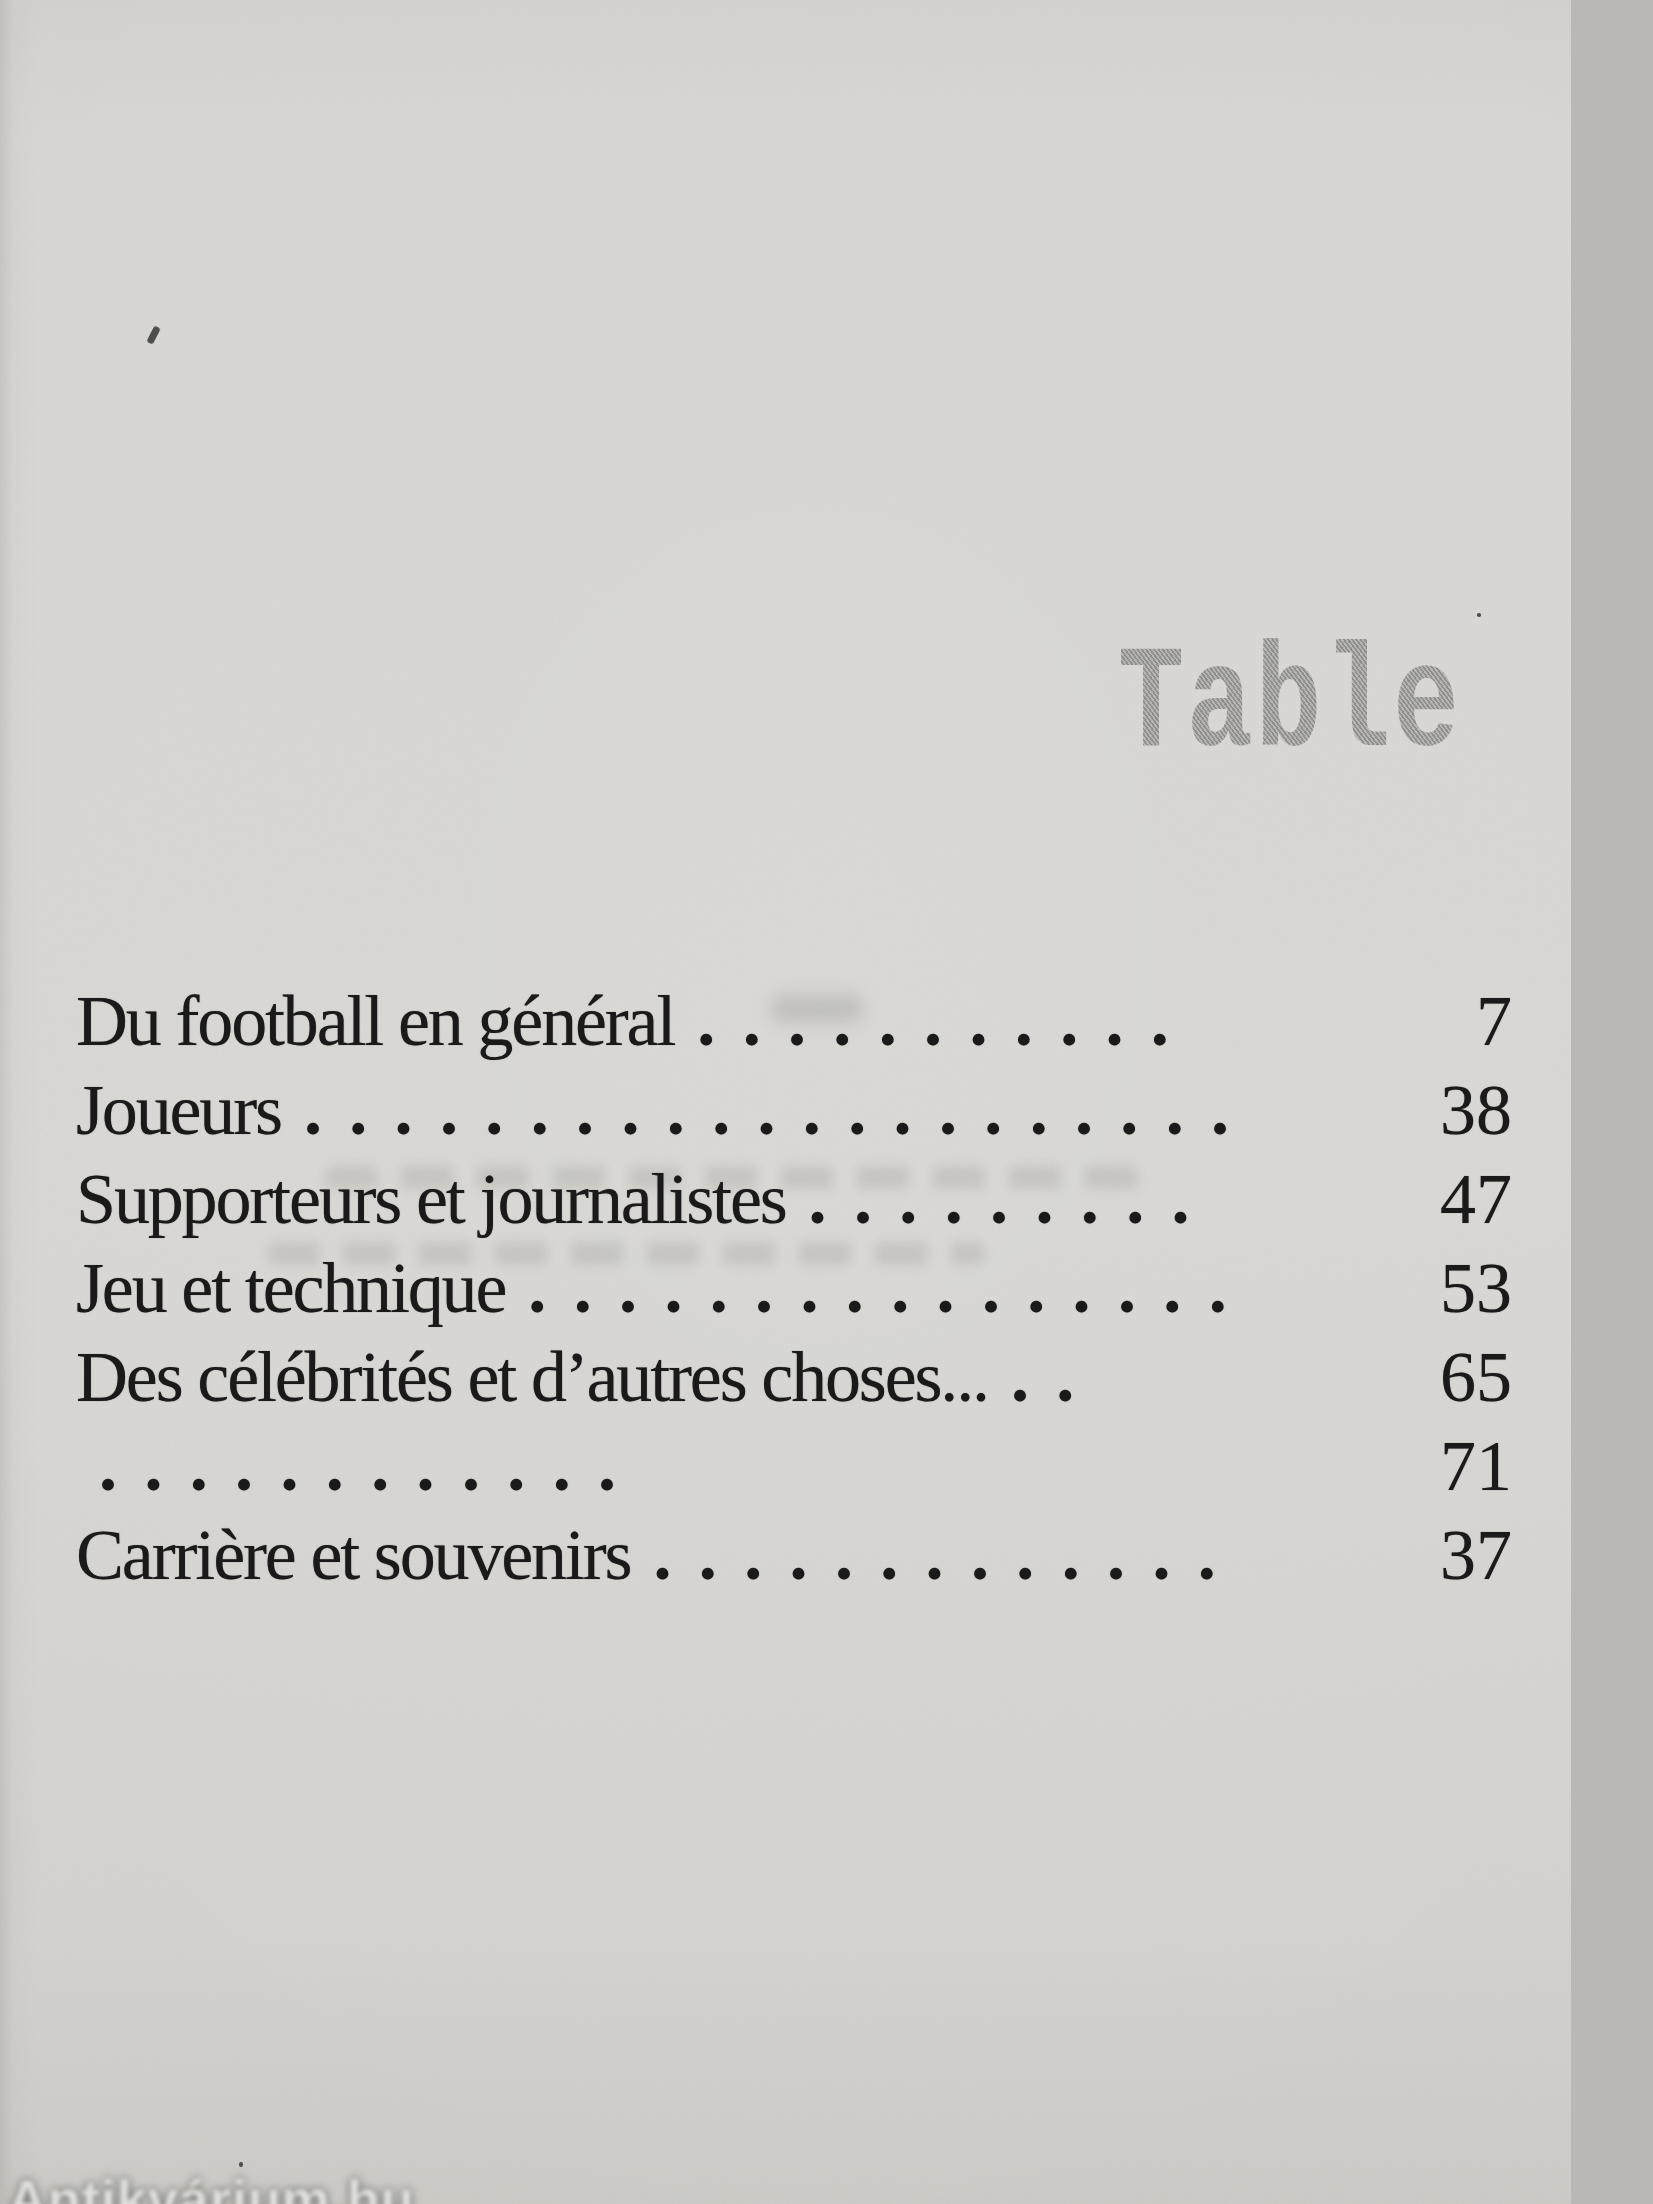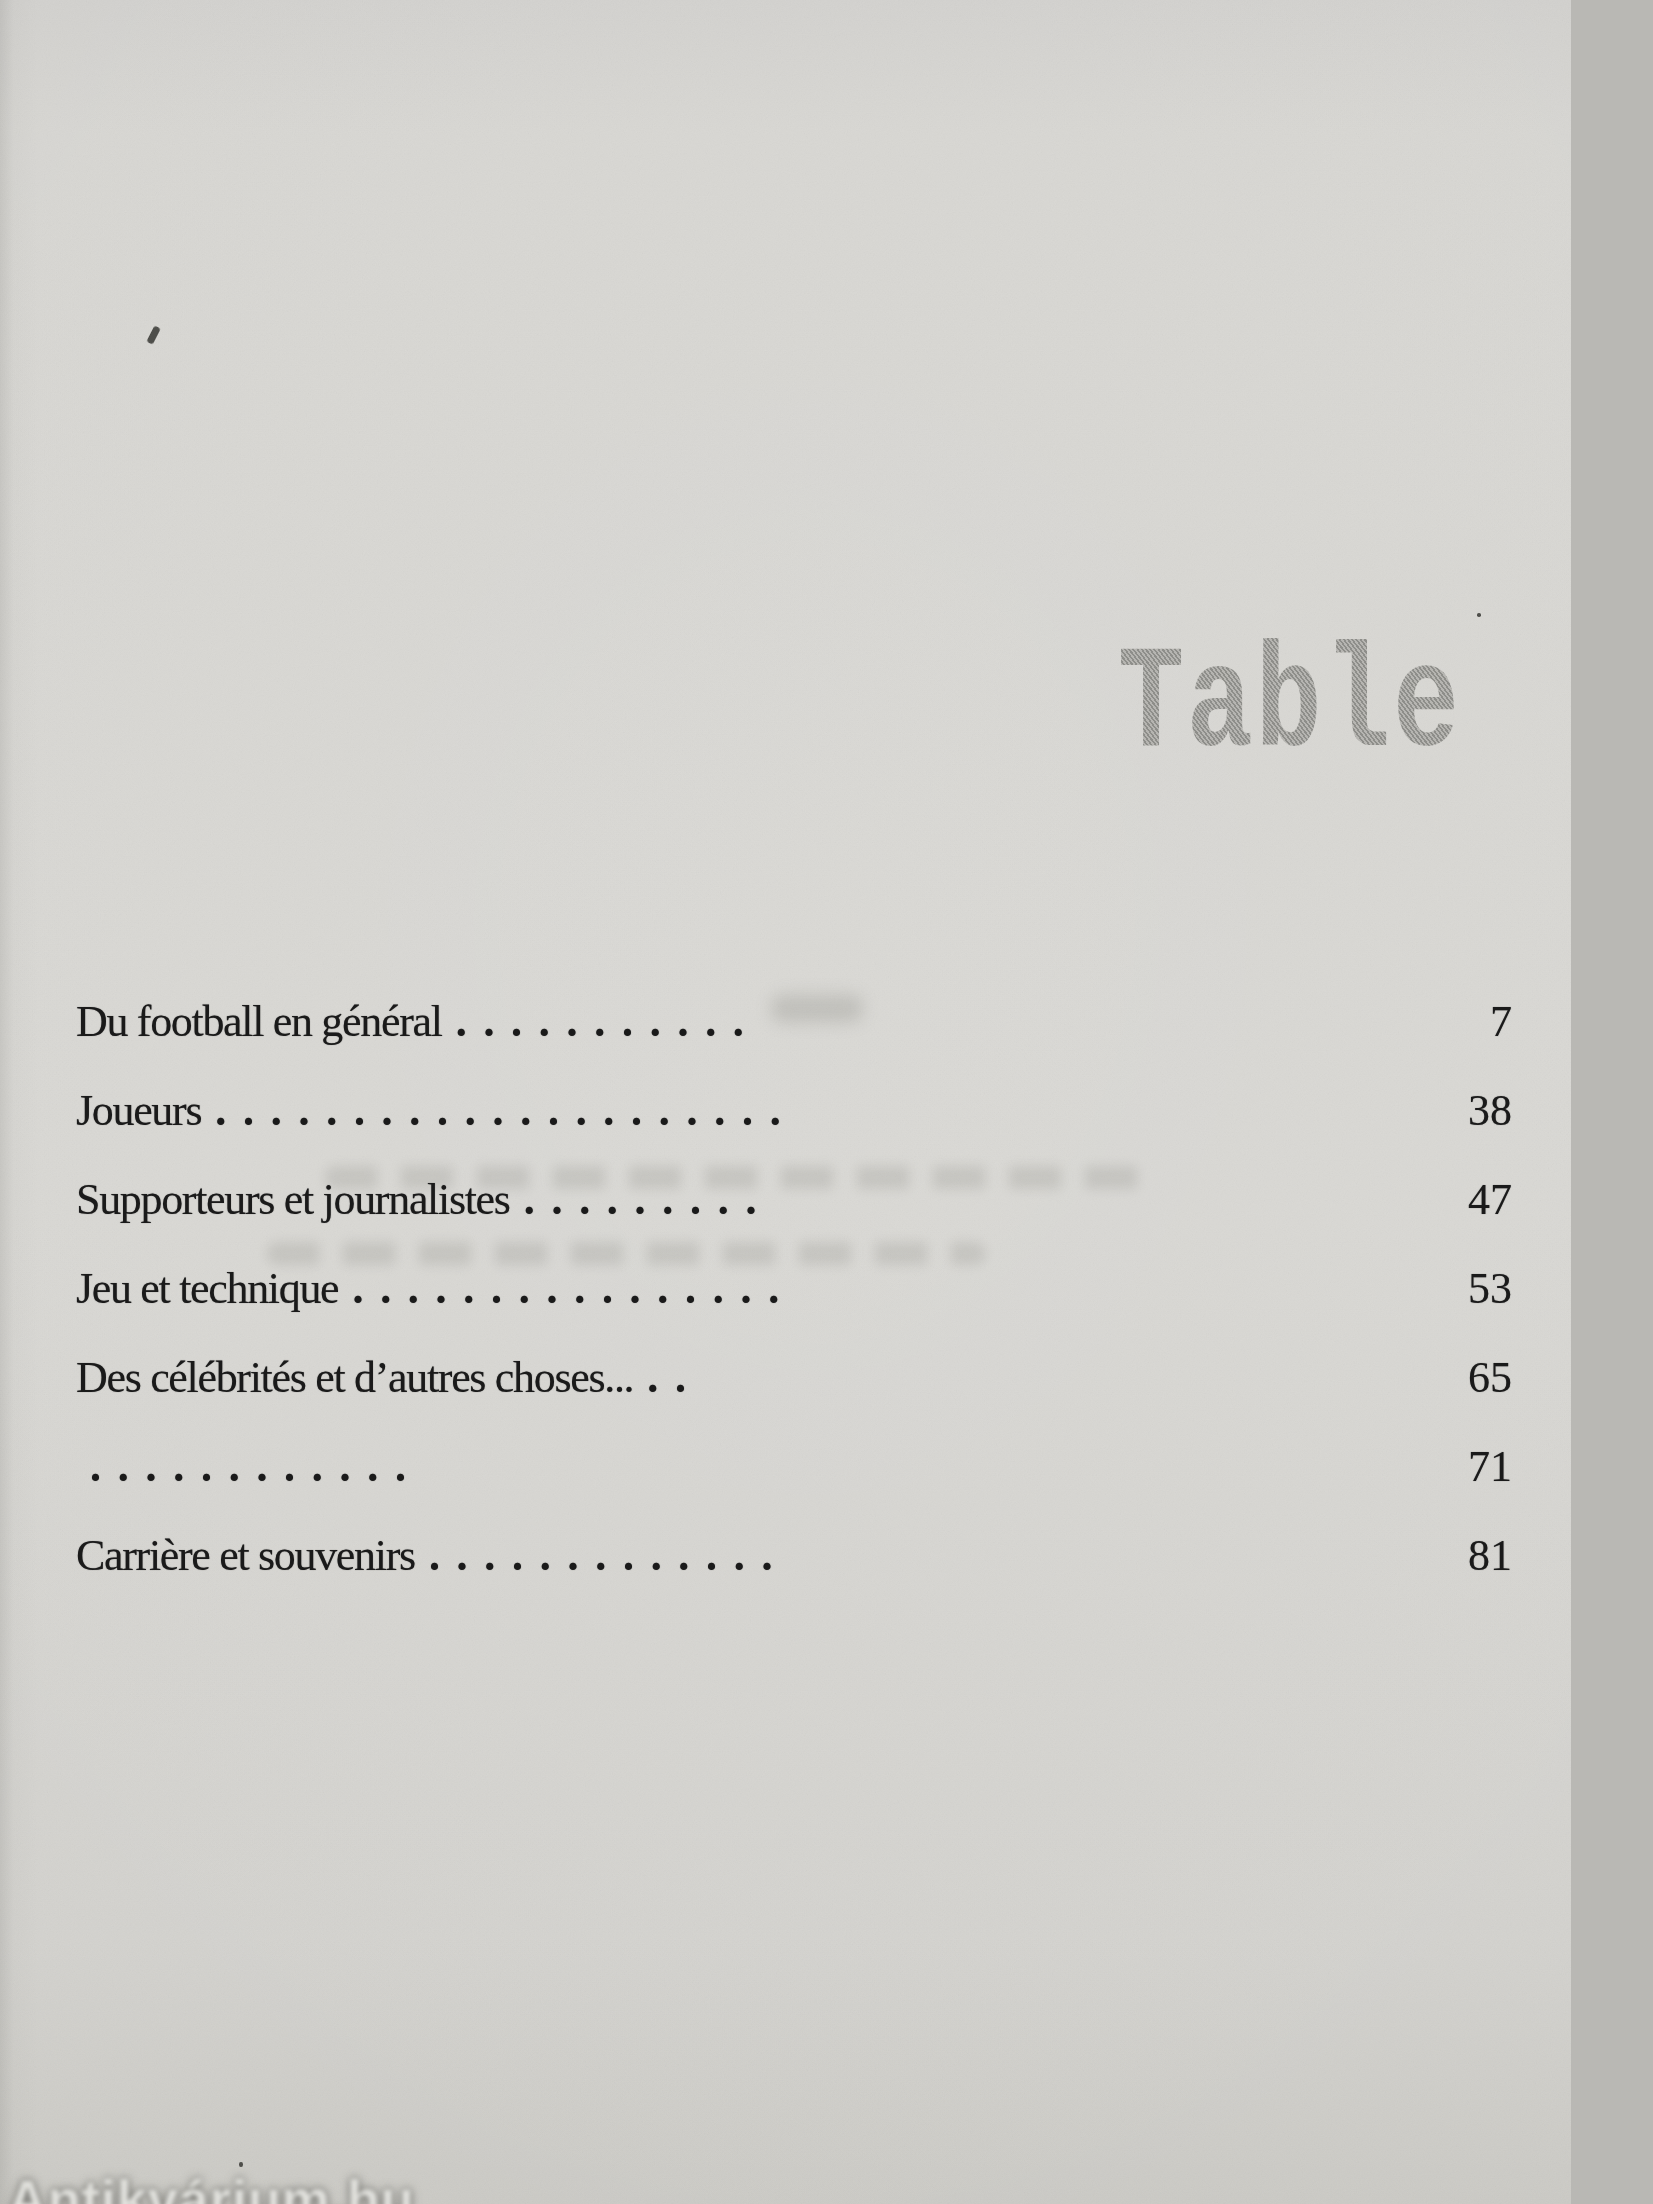--- a/index.html
+++ b/index.html
@@ -46,21 +46,21 @@
     position:absolute;
     left:76px; top:977px;
     width:1436px;
     filter:blur(0.5px);
   }
   .toc-row{
     display:flex;
     align-items:flex-end;
     height:89px;
     line-height:89px;
-    font-size:44px;
+    font-size:72px;
     letter-spacing:-0.03em;
     white-space:nowrap;
     text-shadow:0 0 1px rgba(25,25,25,.55);
   }
   .toc-title{flex:0 0 auto;}
   .toc-leader{
     flex:0 1 auto;
     overflow:hidden;
     margin-left:.32em;
     letter-spacing:.38em;
@@ -161,21 +161,21 @@
     </div>
     <div class="toc-row">
       <span class="toc-leader">............</span>
       <span class="toc-spacer"></span>
       <span class="toc-page">71</span>
     </div>
     <div class="toc-row">
       <span class="toc-title">Carrière et souvenirs</span>
       <span class="toc-leader">.............</span>
       <span class="toc-spacer"></span>
-      <span class="toc-page">81</span>
+      <span class="toc-page">37</span>
     </div>
   </div>
 
   <div id="speck-1" class="speck"></div>
   <div id="speck-2" class="speck"></div>
   <div id="speck-3" class="speck"></div>
 
   <div id="watermark">Antikvárium.hu</div>
 
 </div>

